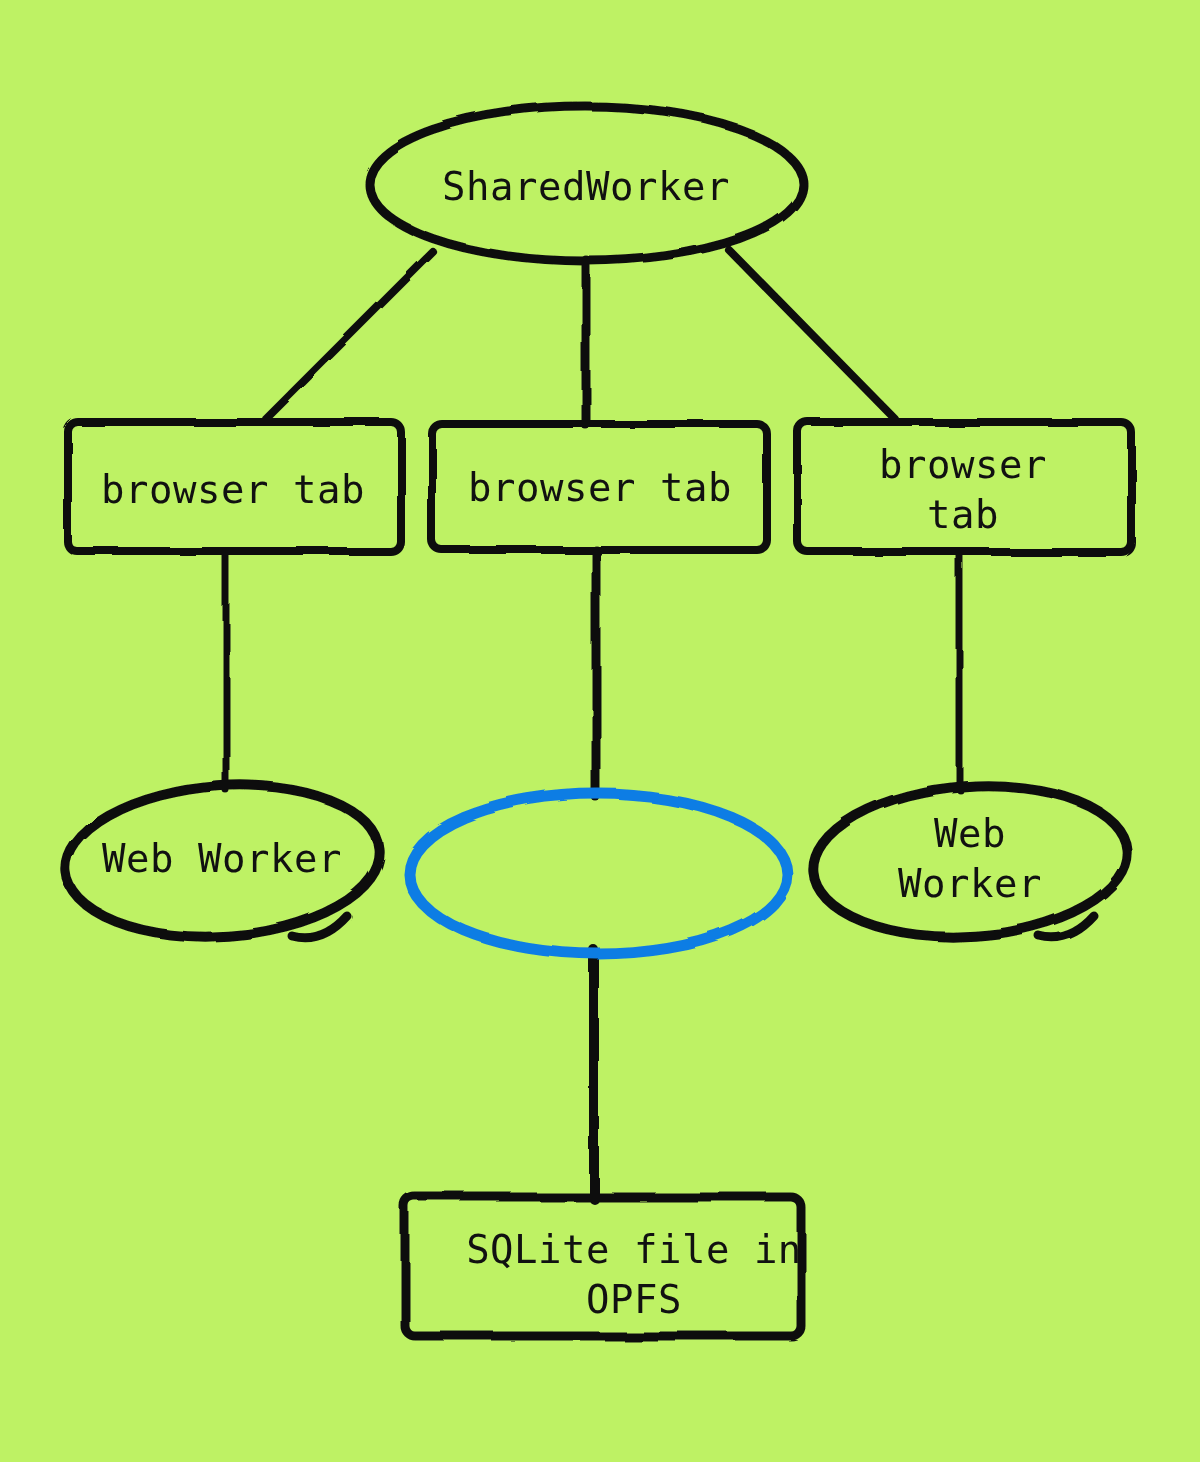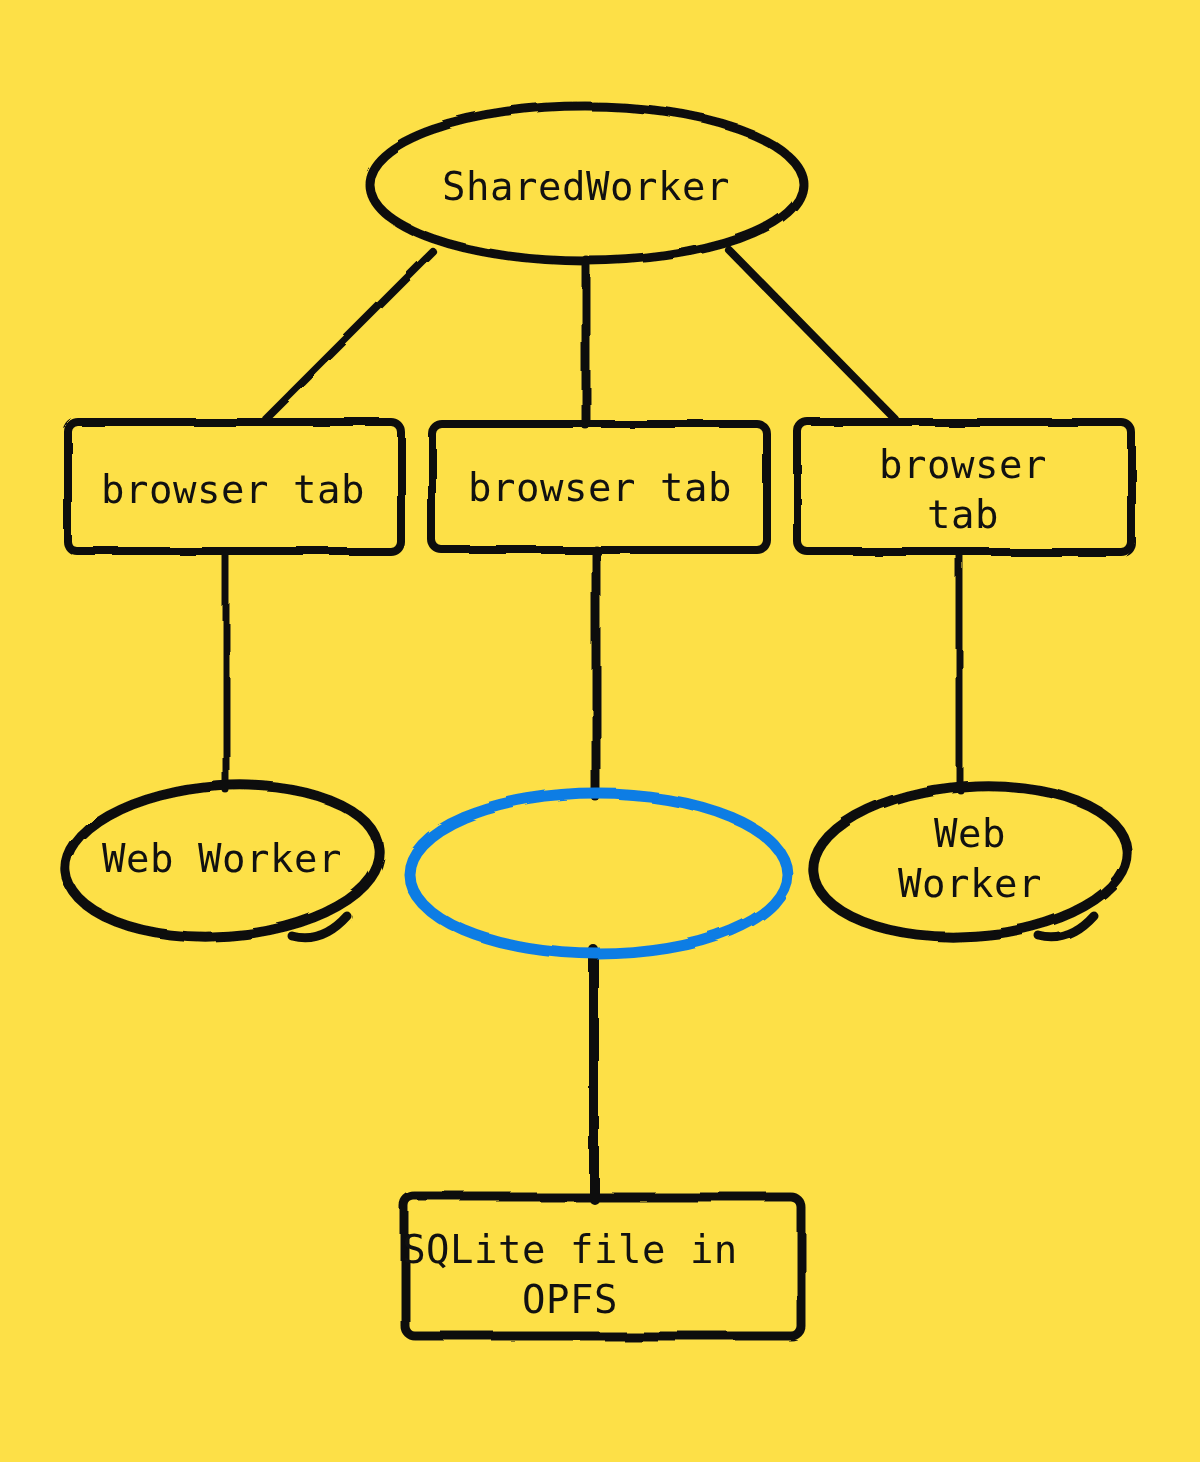--- a/index.html
+++ b/index.html
@@ -5,21 +5,21 @@
   html, body {
     margin: 0;
     padding: 0;
     background: #f6f4ef;
     font-family: "DejaVu Sans Mono", "Liberation Mono", monospace;
   }
   #canvas {
     position: relative;
     width: 1200px;
     height: 1462px;
-    background: #fde047;
+    background: #bef264;
     overflow: hidden;
   }
   #shapes {
     position: absolute;
     inset: 0;
   }
   .label {
     position: absolute;
     transform: translate(-50%, -50%);
     text-align: center;
@@ -81,16 +81,16 @@
 
   <div class="label" style="left:600px; top:488px;">browser tab</div>
 
   <div class="label" style="left:963px; top:490px;">browser tab</div>
 
   <div class="label" style="left:222px; top:859px;">Web Worker</div>
 
 
   <div class="label" style="left:970px; top:859px;">Web Worker</div>
 
-  <div class="label" style="left:570px; top:1275px;">SQLite file in
+  <div class="label" style="left:634px; top:1275px;">SQLite file in
 OPFS</div>
 
 </div>
 
 </body></html>

